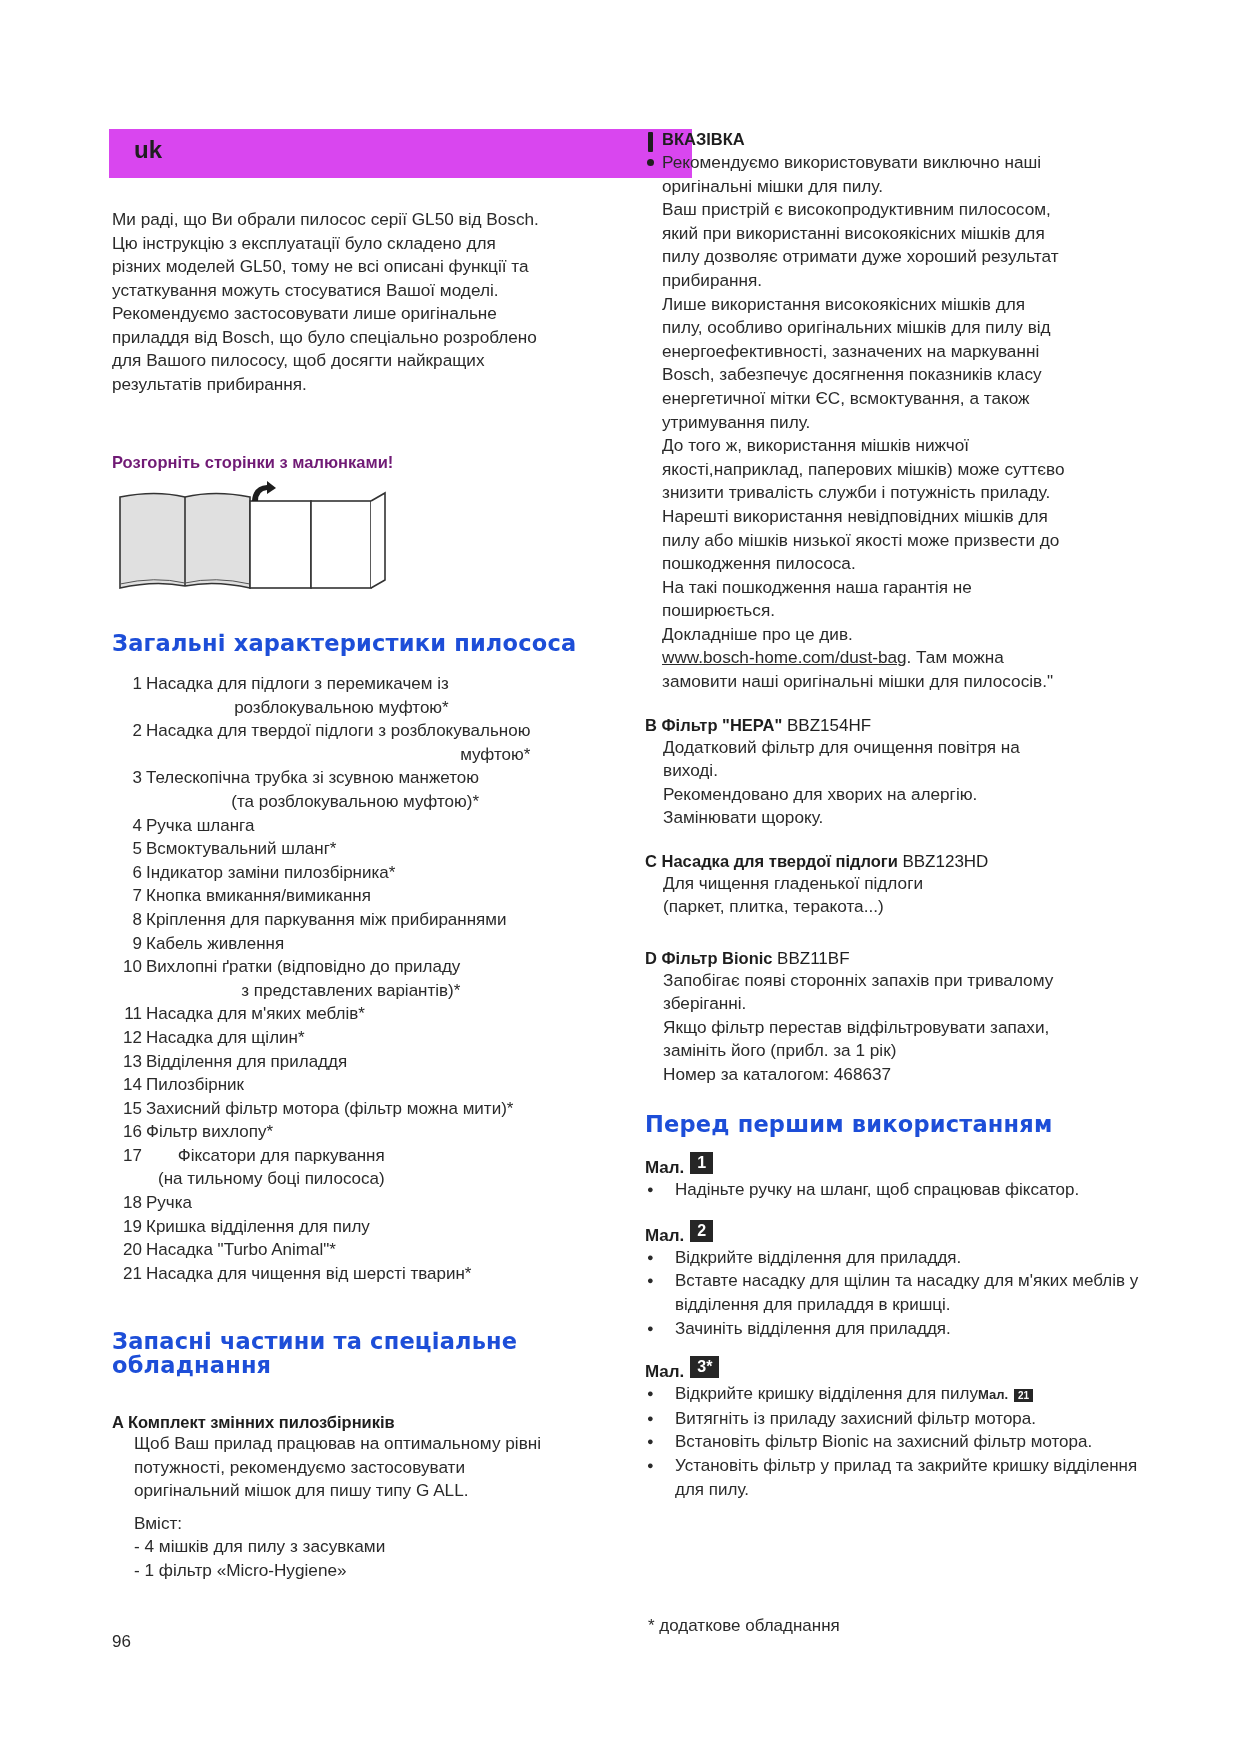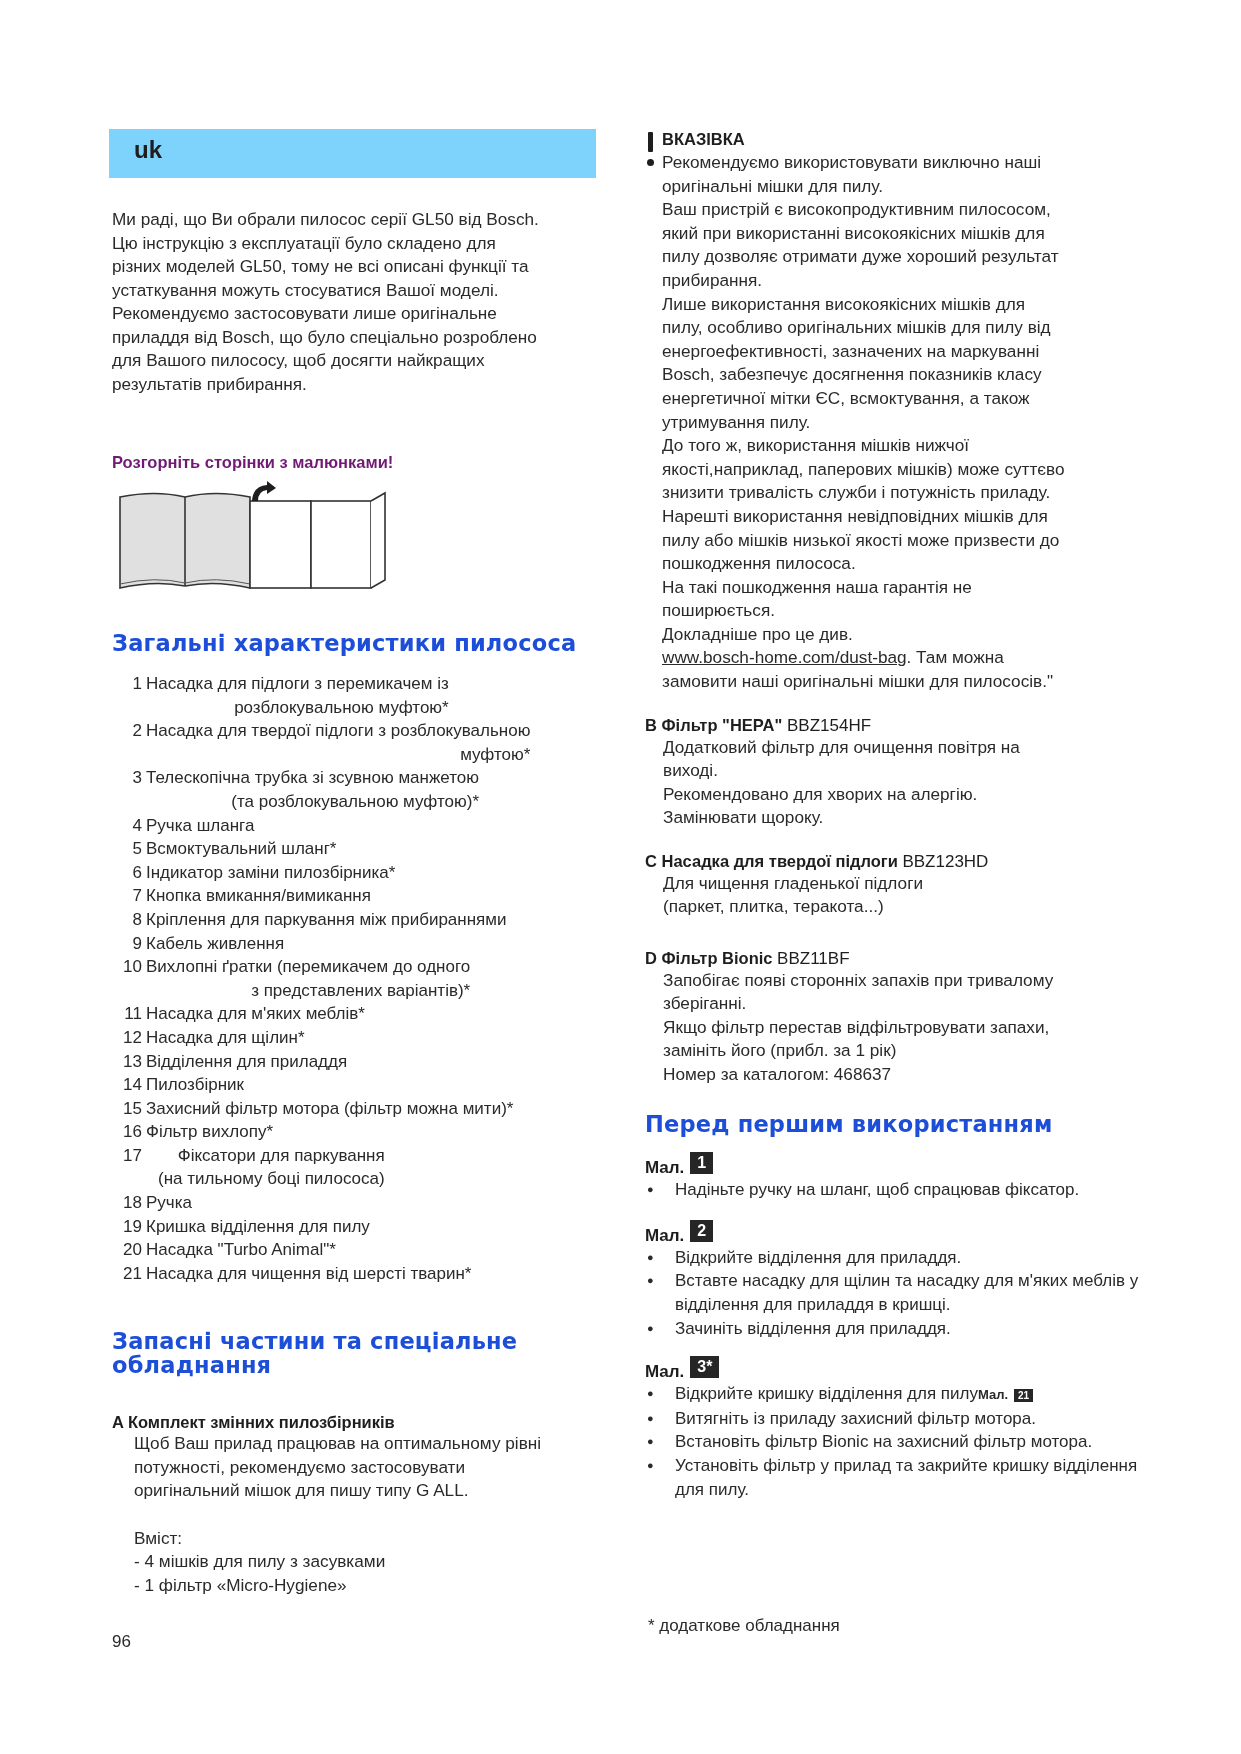--- a/index.html
+++ b/index.html
@@ -2,22 +2,22 @@
 <html><head>
 <meta charset="utf-8">
 <style>
   html, body { margin: 0; padding: 0; background: #ffffff; }
   body {
     width: 1241px; height: 1754px; position: relative; overflow: hidden;
     font-family: "Liberation Sans", "DejaVu Sans", sans-serif;
     color: #2a2a2a;
   }
   .lang-bar {
-    position: absolute; left: 109px; top: 129px; width: 487px; height: 49px;
-    background: #7dd3fc; box-sizing: border-box; padding-left: 25px;
+    position: absolute; left: 109px; top: 129px; width: 583px; height: 49px;
+    background: #d946ef; box-sizing: border-box; padding-left: 25px;
     font-weight: bold; font-size: 24px; line-height: 42px; color: #1e1e1e;
   }
   .col-left { position: absolute; left: 112px; top: 208px; width: 490px; }
   .col-right { position: absolute; left: 645px; top: 128px; width: 500px; }
   .p { font-size: 17.2px; line-height: 23.5px; margin: 0; }
   .intro { margin-bottom: 0; }
   .intro .p { line-height: 23.5px; }
   .unfold-title { font-weight: bold; font-size: 16.5px; margin-top: 57px; color: #701a75; }
   .book { margin-top: 8px; margin-left: 3px; }
   h2 {
@@ -122,21 +122,21 @@
     <li>
         <span class="num">8</span>
         <span class="txt">Кріплення для паркування між прибираннями</span>
       </li>
     <li>
         <span class="num">9</span>
         <span class="txt">Кабель живлення</span>
       </li>
     <li>
         <span class="num">10</span>
-        <span class="txt"><span>Вихлопні ґратки (перемикачем до одного</span><span class="cont">з представлених варіантів)*</span></span>
+        <span class="txt"><span>Вихлопні ґратки (відповідно до приладу</span><span class="cont">з представлених варіантів)*</span></span>
       </li>
     <li>
         <span class="num">11</span>
         <span class="txt">Насадка для м'яких меблів*</span>
       </li>
     <li>
         <span class="num">12</span>
         <span class="txt">Насадка для щілин*</span>
       </li>
     <li>
@@ -179,21 +179,21 @@
 
   <h2 class="h-spare">
     <span>Запасні частини та спеціальне</span><br><span>обладнання</span>
   </h2>
 
   <div class="acc-title">A Комплект змінних пилозбірників</div>
   <div class="indent">
     <p class="p">Щоб Ваш прилад працював на оптимальному рівні</p>
     <p class="p">потужності, рекомендуємо застосовувати</p>
     <p class="p">оригінальний мішок для пишу типу G ALL.</p>
-    <p class="p" style="margin-top:24px">Вміст:</p>
+    <p class="p" style="margin-top:9px">Вміст:</p>
     <p class="p">- 4 мішків для пилу з засувками</p>
     <p class="p">- 1 фільтр «Micro-Hygiene»</p>
   </div>
 </div>
 
 <div class="col-right">
   <div class="note-head">
     <div class="note-mark">
       <span class="bar"></span>
         <span class="dot"></span>

